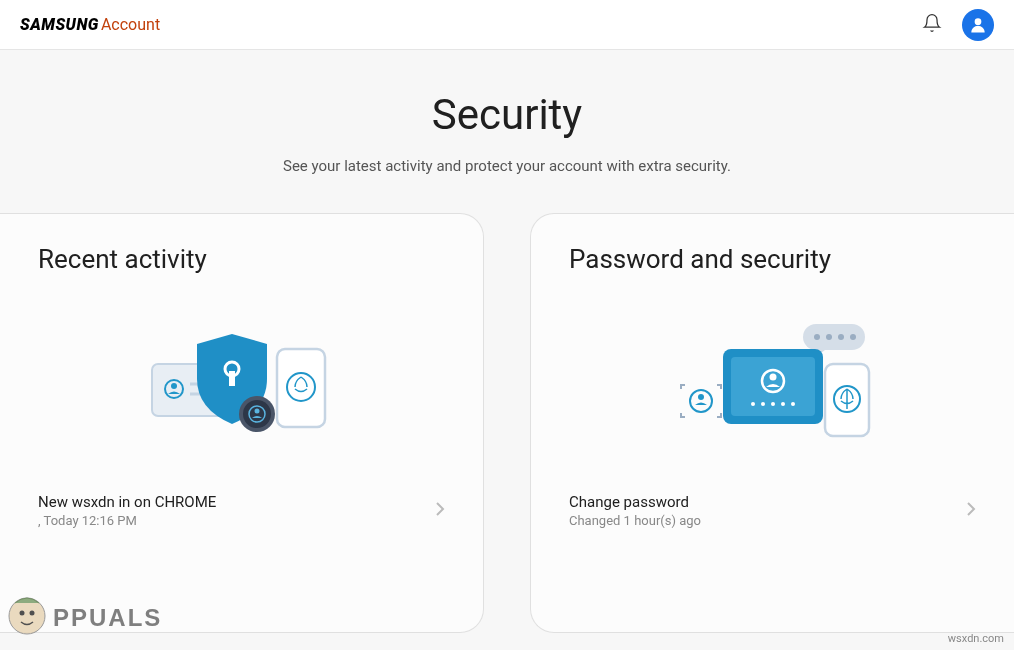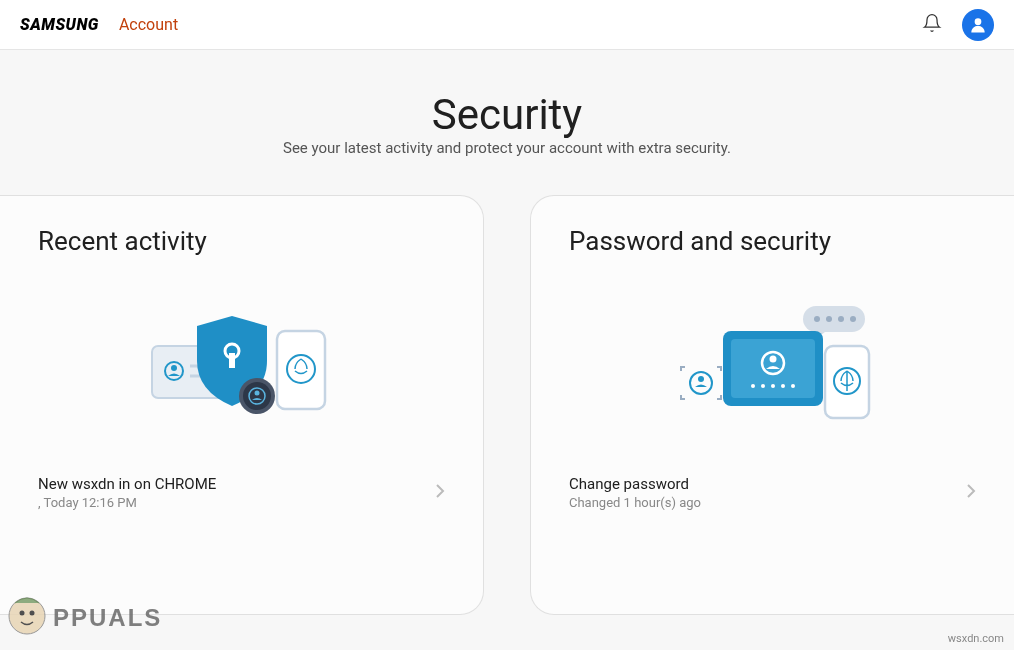--- a/index.html
+++ b/index.html
@@ -20,21 +20,21 @@
       height: 50px;
       display: flex;
       align-items: center;
       justify-content: space-between;
       padding: 0 20px;
       border-bottom: 1px solid #e5e5e5;
     }
     .logo {
       display: flex;
       align-items: center;
-      gap: 20px;
+      gap: 2px;
     }
     .samsung-text {
       font-weight: 900;
       font-size: 16px;
       letter-spacing: 0.5px;
       color: #000;
       font-style: italic;
     }
     .account-text {
       font-size: 16px;
@@ -64,20 +64,21 @@
       height: 20px;
     }
     .main {
       padding: 40px 0 0 0;
     }
     .page-title {
       text-align: center;
       font-size: 42px;
       font-weight: 400;
       color: #202020;
+      margin-bottom: 18px;
     }
     .page-subtitle {
       text-align: center;
       font-size: 15px;
       color: #555;
       margin-bottom: 38px;
     }
     .cards {
       display: flex;
       gap: 18px;

